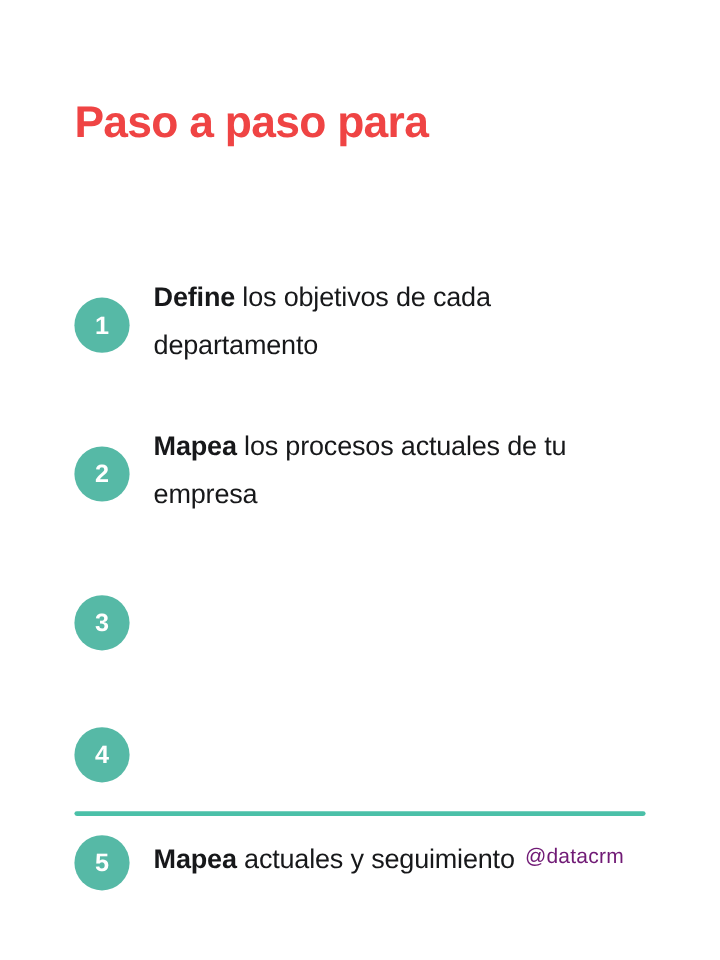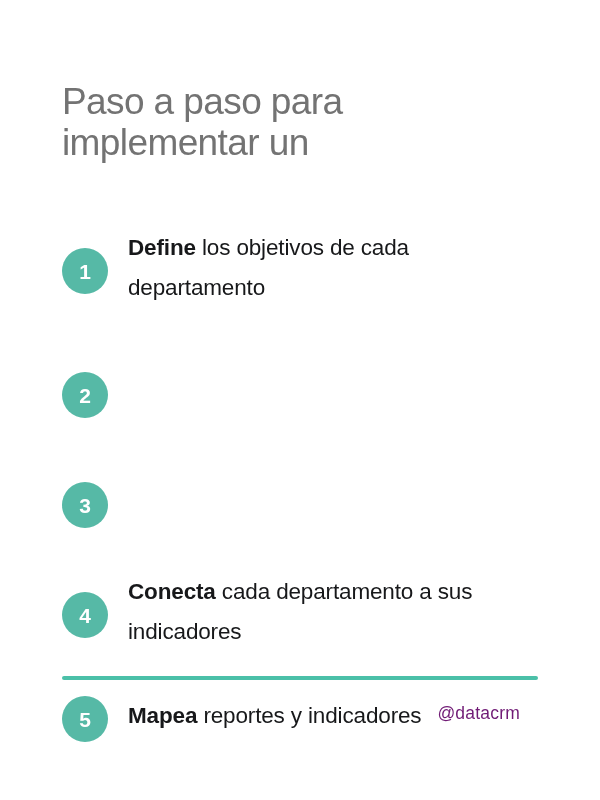--- a/index.html
+++ b/index.html
@@ -21,24 +21,24 @@
     box-sizing: border-box;
   }
 
   
   .title {
     position: absolute;
     left: 62px;
     top: 56px;
     width: 470px;
     font-size: 37px;
-    font-weight: 400;
+    font-weight: 700;
     line-height: 41px;
     letter-spacing: -0.6px;
-    color: #737373;
+    color: #ef4444;
   }
   .title-line {
     display: block;
     white-space: nowrap;
   }
 
   
   .steps {
     position: absolute;
     left: 62px;
@@ -113,46 +113,45 @@
     letter-spacing: 0.2px;
   }
 </style>
 </head>
 <body>
 
 <div class="poster">
 
   <h1 class="title">
     <span class="title-line">Paso a paso para</span>
-    <span class="title-line">implementar un</span>
   </h1>
 
   <div class="steps">
 
     <div class="step step--two-line">
       <div class="step-badge">1</div>
       <div class="step-text"><b>Define</b><span> los objetivos de cada departamento</span></div>
     </div>
 
     <div class="step step--two-line">
       <div class="step-badge">2</div>
+      <div class="step-text"><b>Mapea</b><span> los procesos actuales de tu empresa</span></div>
     </div>
 
     <div class="step step--two-line">
       <div class="step-badge">3</div>
     </div>
 
     <div class="step step--two-line">
       <div class="step-badge">4</div>
-      <div class="step-text"><b>Conecta</b><span> cada departamento a sus indicadores</span></div>
     </div>
 
     <div class="step step--one-line">
       <div class="step-badge">5</div>
-      <div class="step-text"><b>Mapea</b><span> reportes y indicadores</span></div>
+      <div class="step-text"><b>Mapea</b><span> actuales y seguimiento</span></div>
     </div>
 
   </div>
 
   <div class="divider"></div>
 
   <div class="footer">@datacrm</div>
 
 </div>
 

